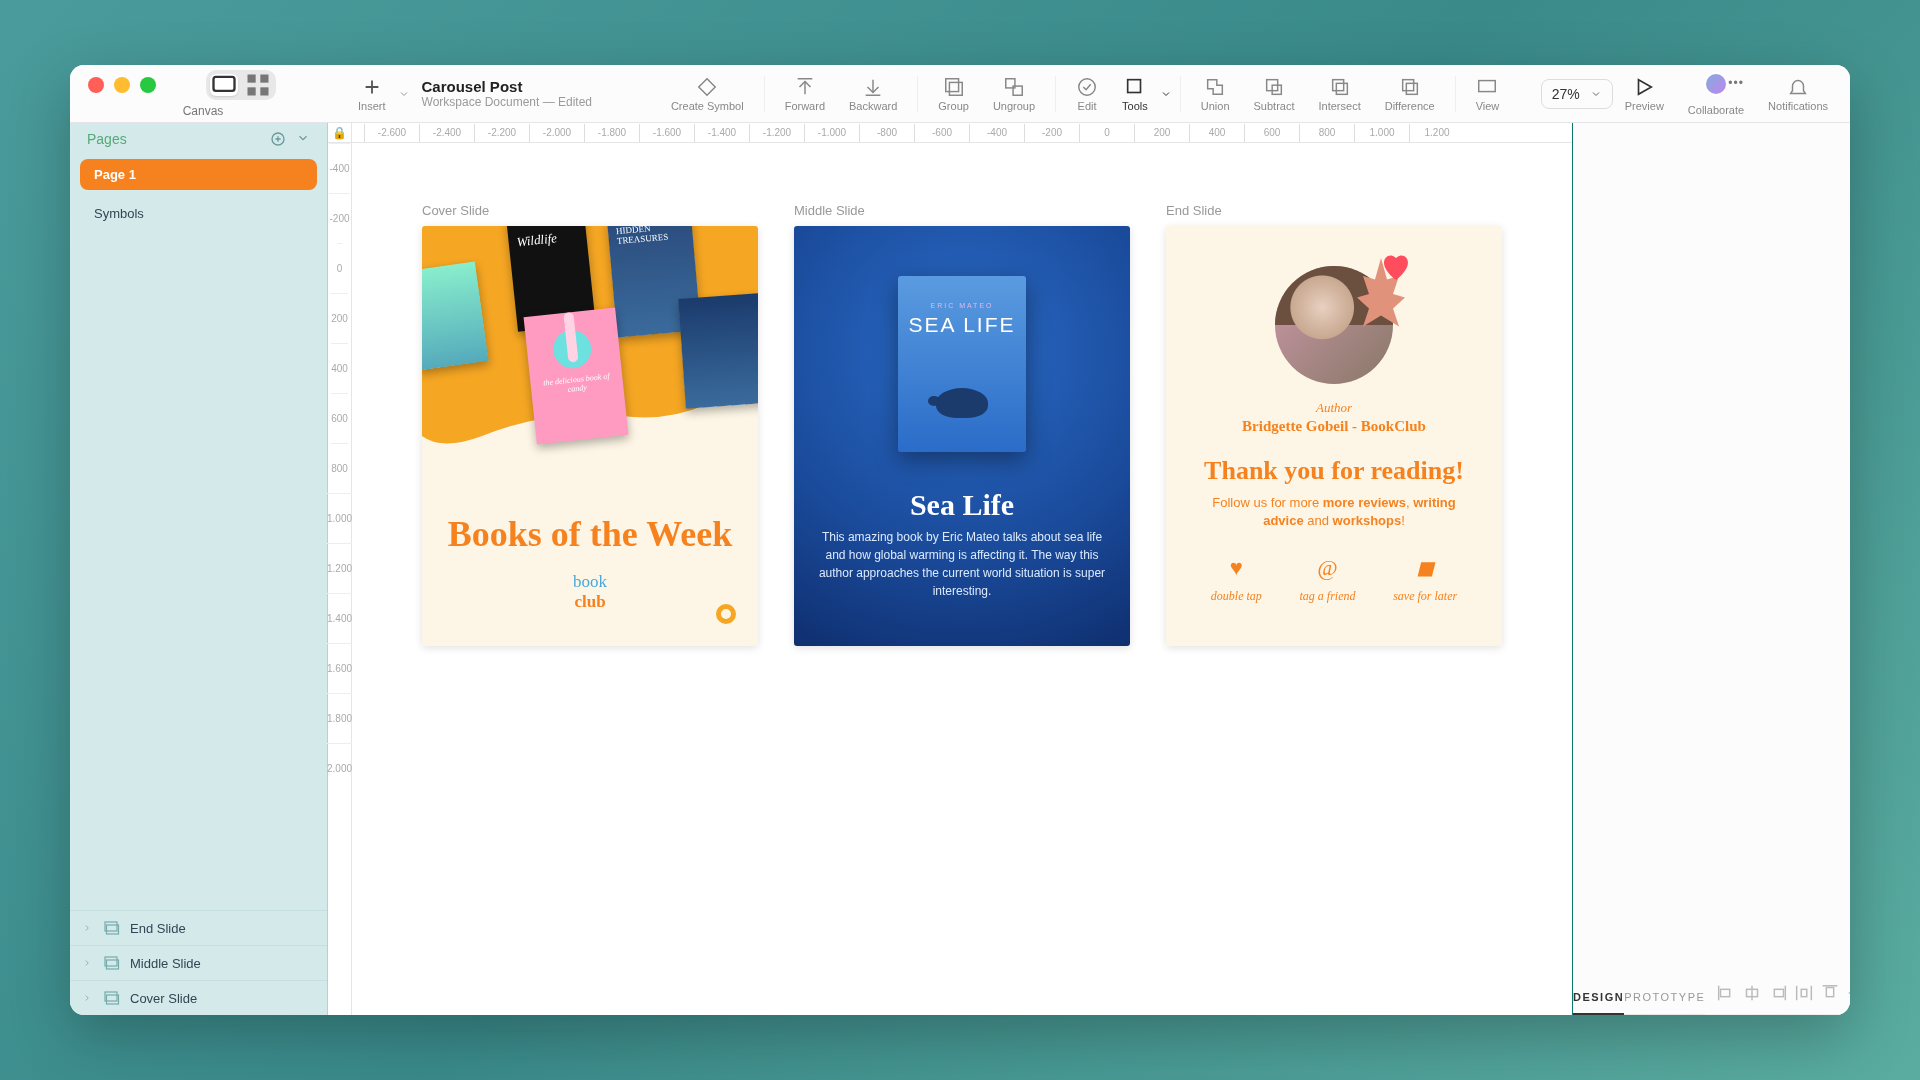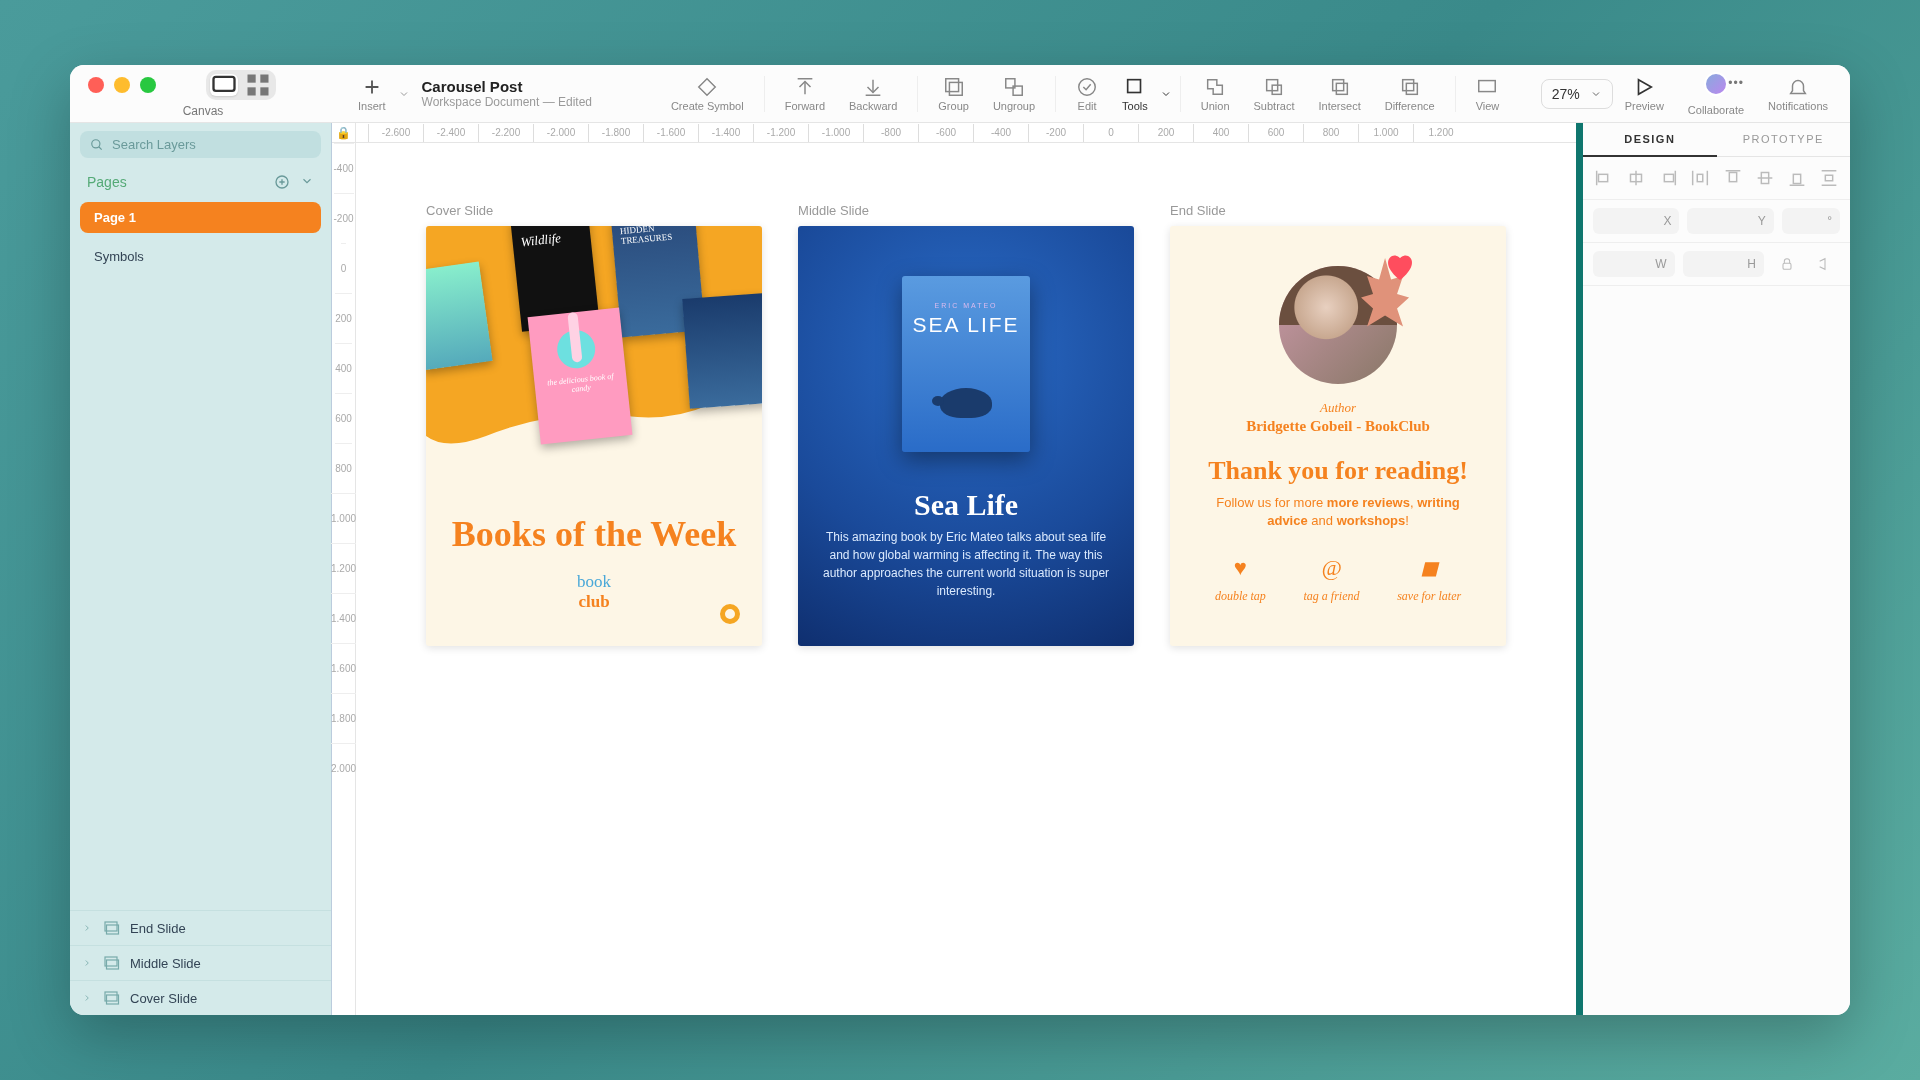--- a/index.html
+++ b/index.html
@@ -114,21 +114,21 @@
 .end .author-role{position:absolute;top:174px;left:0;right:0;font-family:Georgia,serif;font-style:italic;font-size:13px;}
 .end .author-name{position:absolute;top:192px;left:0;right:0;font-family:Georgia,serif;font-weight:700;font-size:15px;}
 .end .thanks{position:absolute;top:230px;left:0;right:0;font-family:Georgia,serif;font-weight:700;font-size:26px;}
 .end .follow{position:absolute;top:268px;left:30px;right:30px;font-size:13px;color:#f5821f;line-height:1.4;}
 .end .follow b{font-weight:700;}
 .end .actions{position:absolute;bottom:42px;left:0;right:0;display:flex;justify-content:space-around;padding:0 26px;}
 .end .act{display:flex;flex-direction:column;align-items:center;gap:8px;font-family:Georgia,serif;font-style:italic;font-size:12px;}
 .end .act-ico{font-size:22px;}
 
 
-.inspector{width:278px;background:#fcfcfc;border-left:7px solid #0f766e;display:flex;flex-direction:column;}
+.inspector{width:278px;background:#fcfcfc;border-left:1px solid #0f766e;display:flex;flex-direction:row;align-items:flex-end;}
 .insp-tabs{display:flex;border-bottom:1px solid #e5e5e5;}
 .insp-tab{flex:1;text-align:center;padding:10px 0;font-size:11px;letter-spacing:1.5px;color:#999;cursor:pointer;}
 .insp-tab.active{color:#333;font-weight:600;border-bottom:2px solid #333;margin-bottom:-1px;}
 .align-row{display:flex;gap:4px;padding:10px;border-bottom:1px solid #eee;justify-content:space-between;}
 .align-btn{width:22px;height:22px;color:#bbb;}
 .geom-row{display:flex;gap:8px;padding:8px 10px;border-bottom:1px solid #eee;}
 .geom-field{flex:1;background:#f3f3f3;border-radius:6px;padding:6px 8px;font-size:12px;color:#999;display:flex;justify-content:flex-end;}
 .geom-lock{width:30px;color:#bbb;display:flex;align-items:center;justify-content:center;}
 </style>
 </head>
@@ -294,29 +294,20 @@
             <path d="M18 16v-5a6 6 0 10-12 0v5l-2 3h16z"></path>
           </svg>
           <span class="lbl">Notifications</span>
         </div>
     </div>
   </div>
 
   <div class="body">
 
     <div class="sidebar-left">
-      <div class="search-row">
-        <div class="search-field">
-          <svg width="14" height="14" viewBox="0 0 24 24" fill="none" stroke="#6a9a9a" stroke-width="2">
-              <circle cx="10" cy="10" r="7"></circle>
-              <line x1="20" y1="20" x2="15" y2="15"></line>
-            </svg>
-          <input placeholder="Search Layers" style="">
-        </div>
-      </div>
       <div class="pages-hdr">
         <span>Pages</span>
         <div class="icons">
           <svg width="16" height="16" viewBox="0 0 24 24" fill="none" stroke="currentColor" stroke-width="2">
               <circle cx="12" cy="12" r="9"></circle>
               <line x1="12" y1="8" x2="12" y2="16"></line>
               <line x1="8" y1="12" x2="16" y2="12"></line>
             </svg>
           <svg width="14" height="14" viewBox="0 0 24 24" fill="none" stroke="currentColor" stroke-width="2">
               <polyline points="6 9 12 15 18 9"></polyline>

